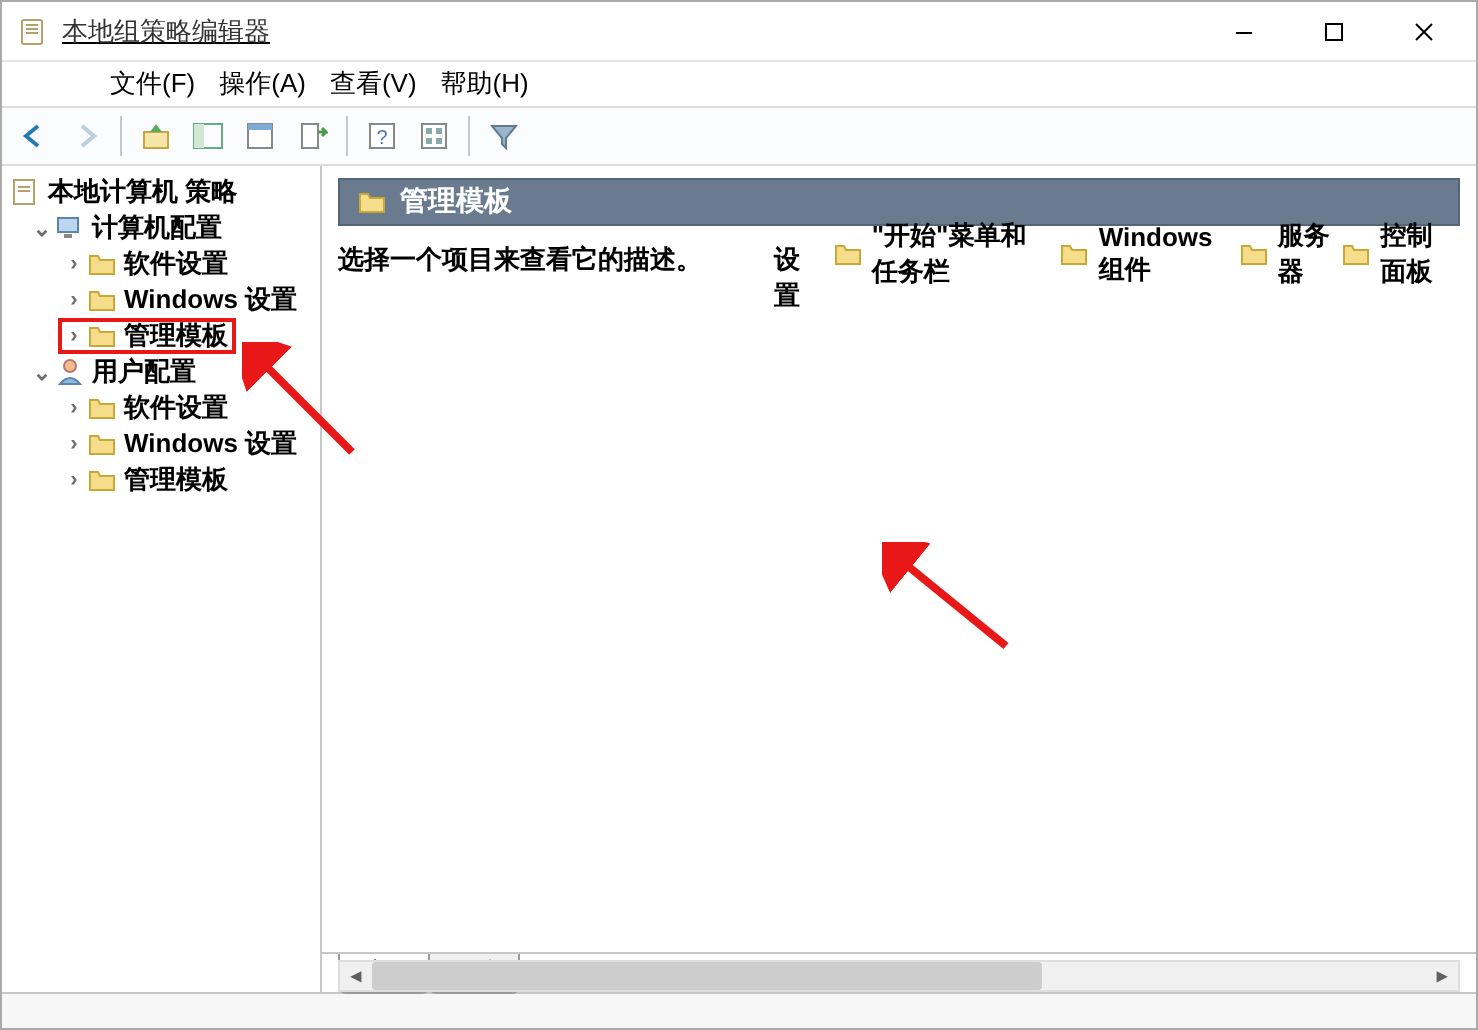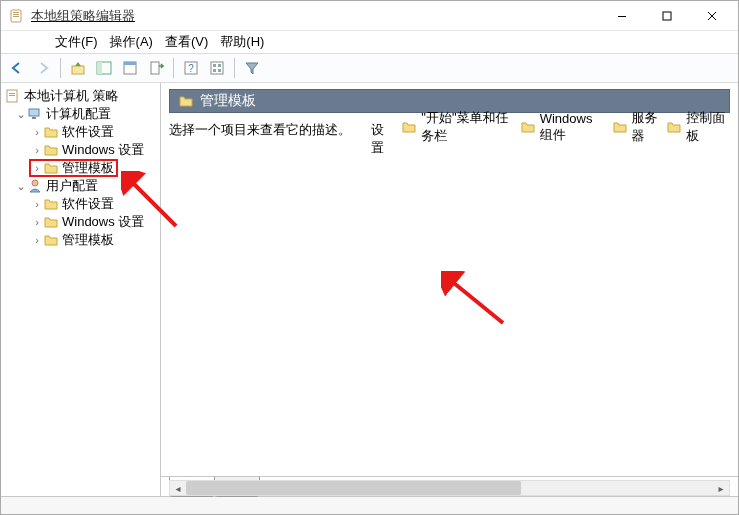--- a/index.html
+++ b/index.html
@@ -52,20 +52,21 @@
   }
   .tool-btn {
     width:24px; height:24px;
     display:flex; align-items:center; justify-content:center;
     border-radius:2px;
   }
   .tool-sep { width:1px; height:20px; background:#c7c7c7; margin:0 3px; }
   .content {
     display:flex;
     height: calc(515px - 30px - 22px - 30px - 20px);
+    font-weight: bold;
   }
   .tree-pane {
     width: 160px;
     border-right:1px solid #c7c7c7;
     padding: 4px 0;
     overflow:auto;
     position:relative;
   }
   .tree-node {
     display:flex;
@@ -93,21 +94,21 @@
     padding:0 8px;
     margin: 6px 8px 4px 8px;
     font-size:14px;
     border:1px solid #54657a;
   }
   .header-bar .folder-mini { margin-right:6px; }
   .right-body {
     flex:1;
     display:flex;
     padding: 0 8px 4px 8px;
-    gap: 0;
+    gap: 16px;
     min-height:0;
   }
   .desc-col { width:200px; font-size:13px; color:#000; padding-top:4px; }
   .list-col { flex:1; display:flex; flex-direction:row; }
   .col-header {
     font-size:13px; color:#000;
     padding:4px 2px 6px 2px;
   }
   .underline { border-bottom:1px solid #c7c7c7; margin:-2px 2px 4px 2px; }
   .item-row {

